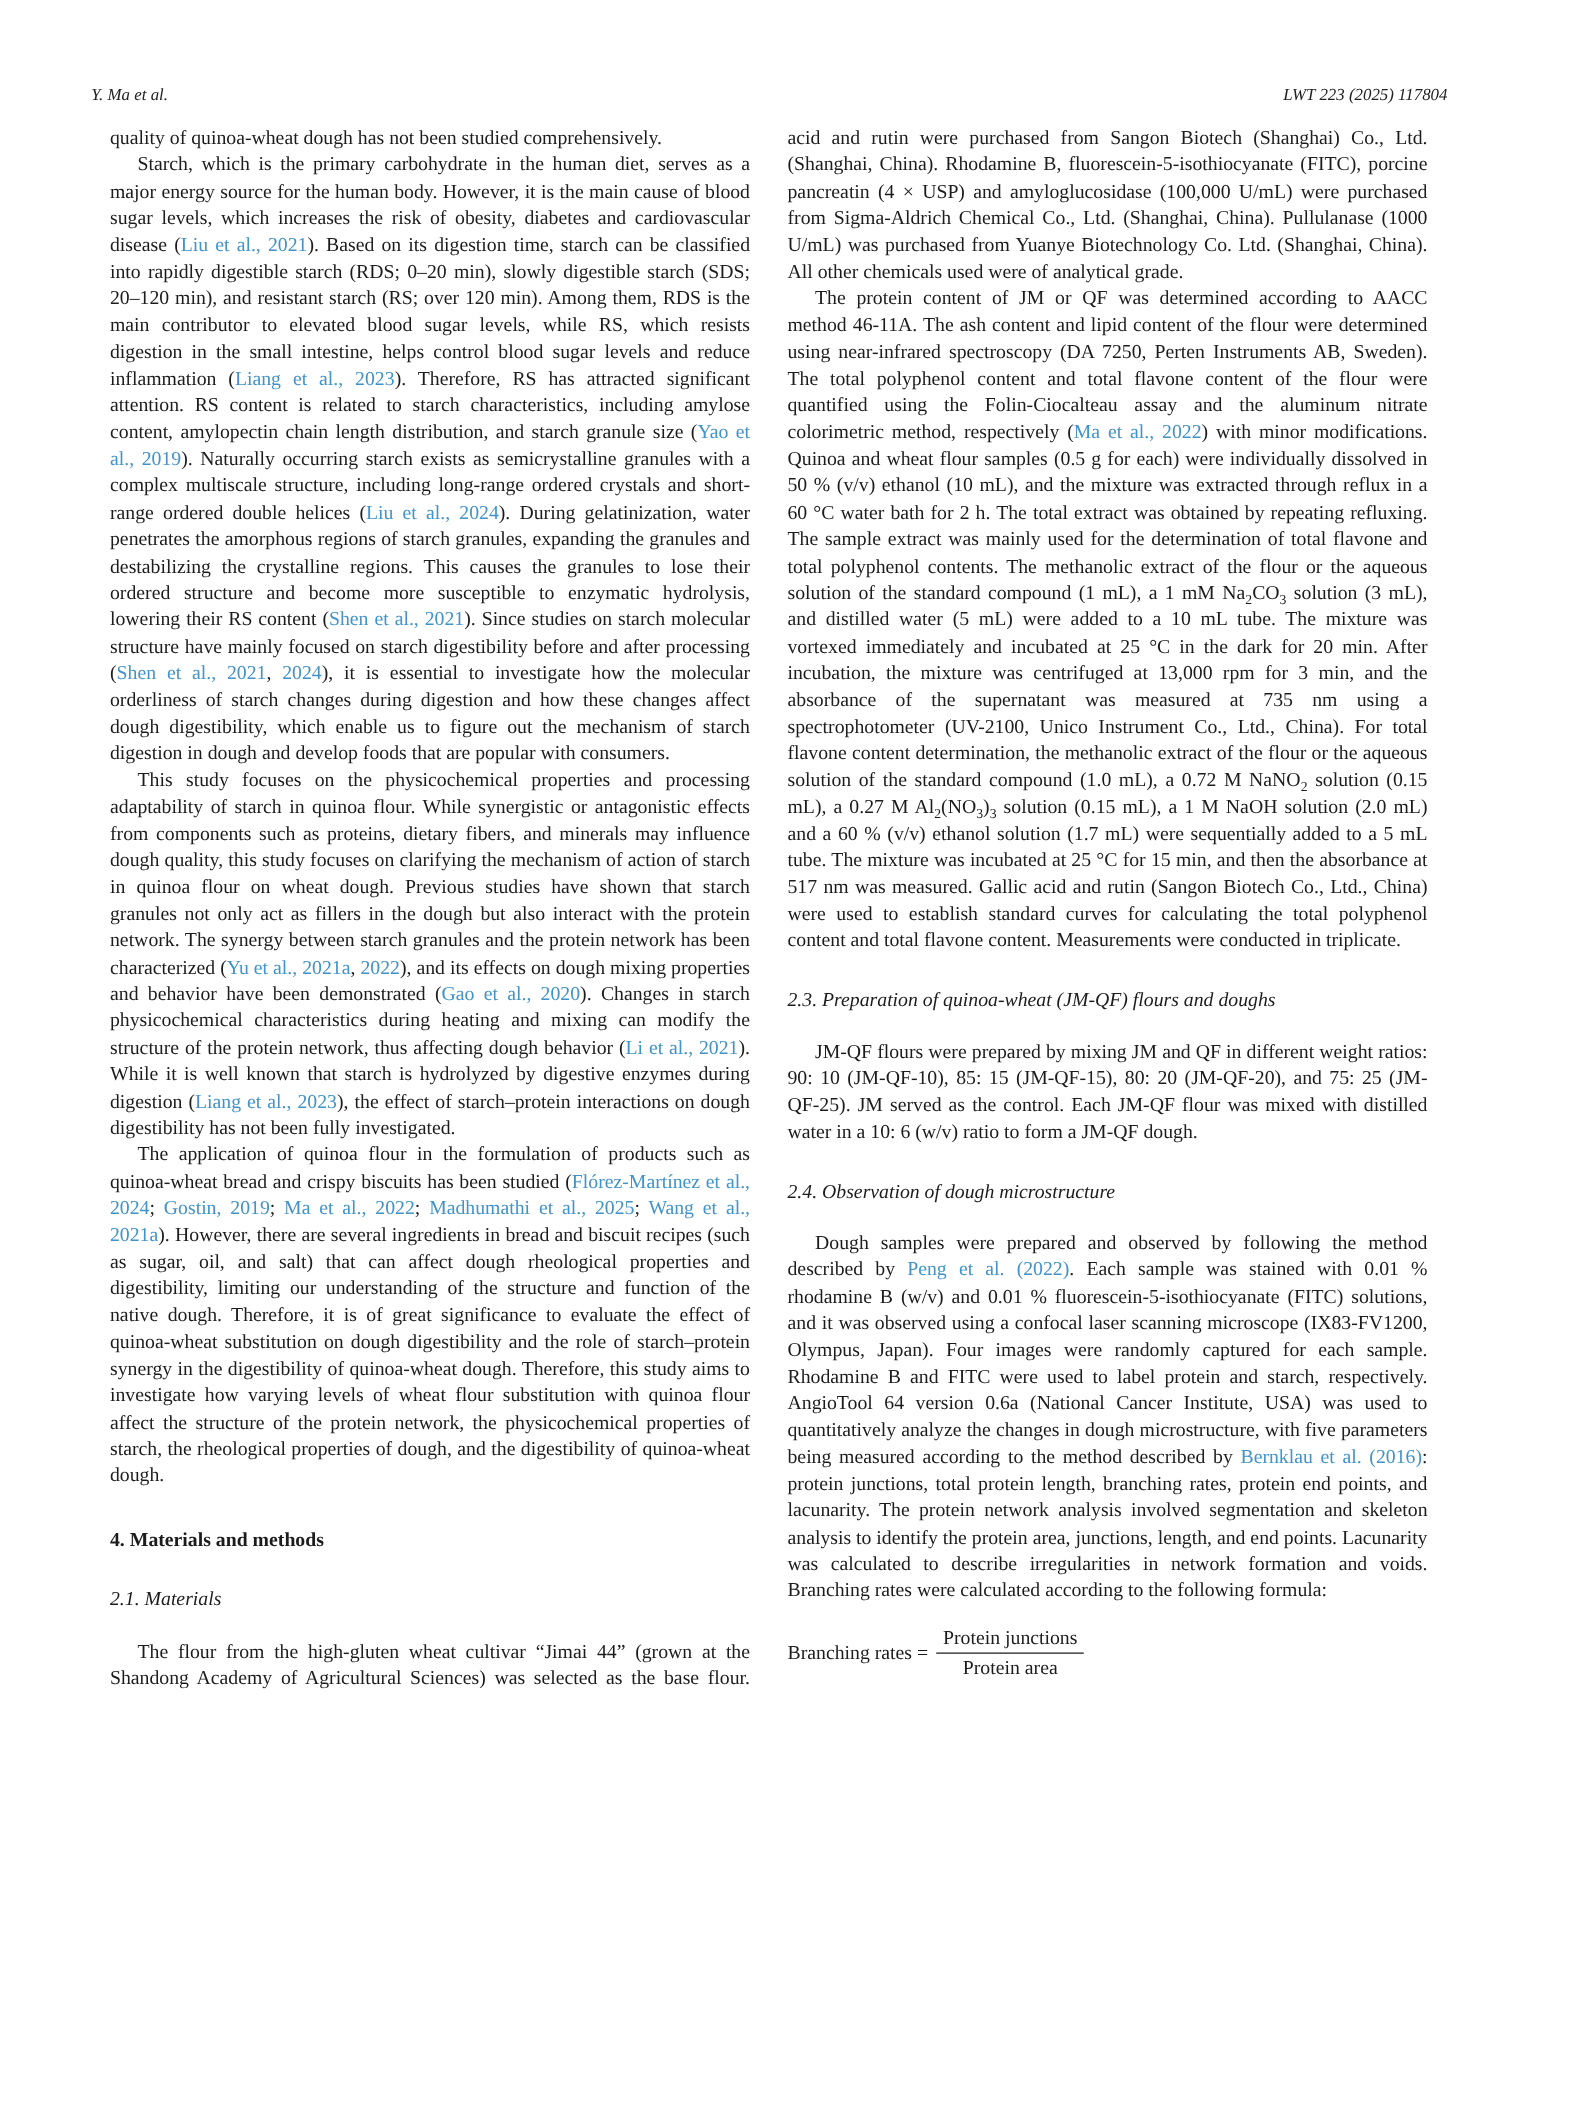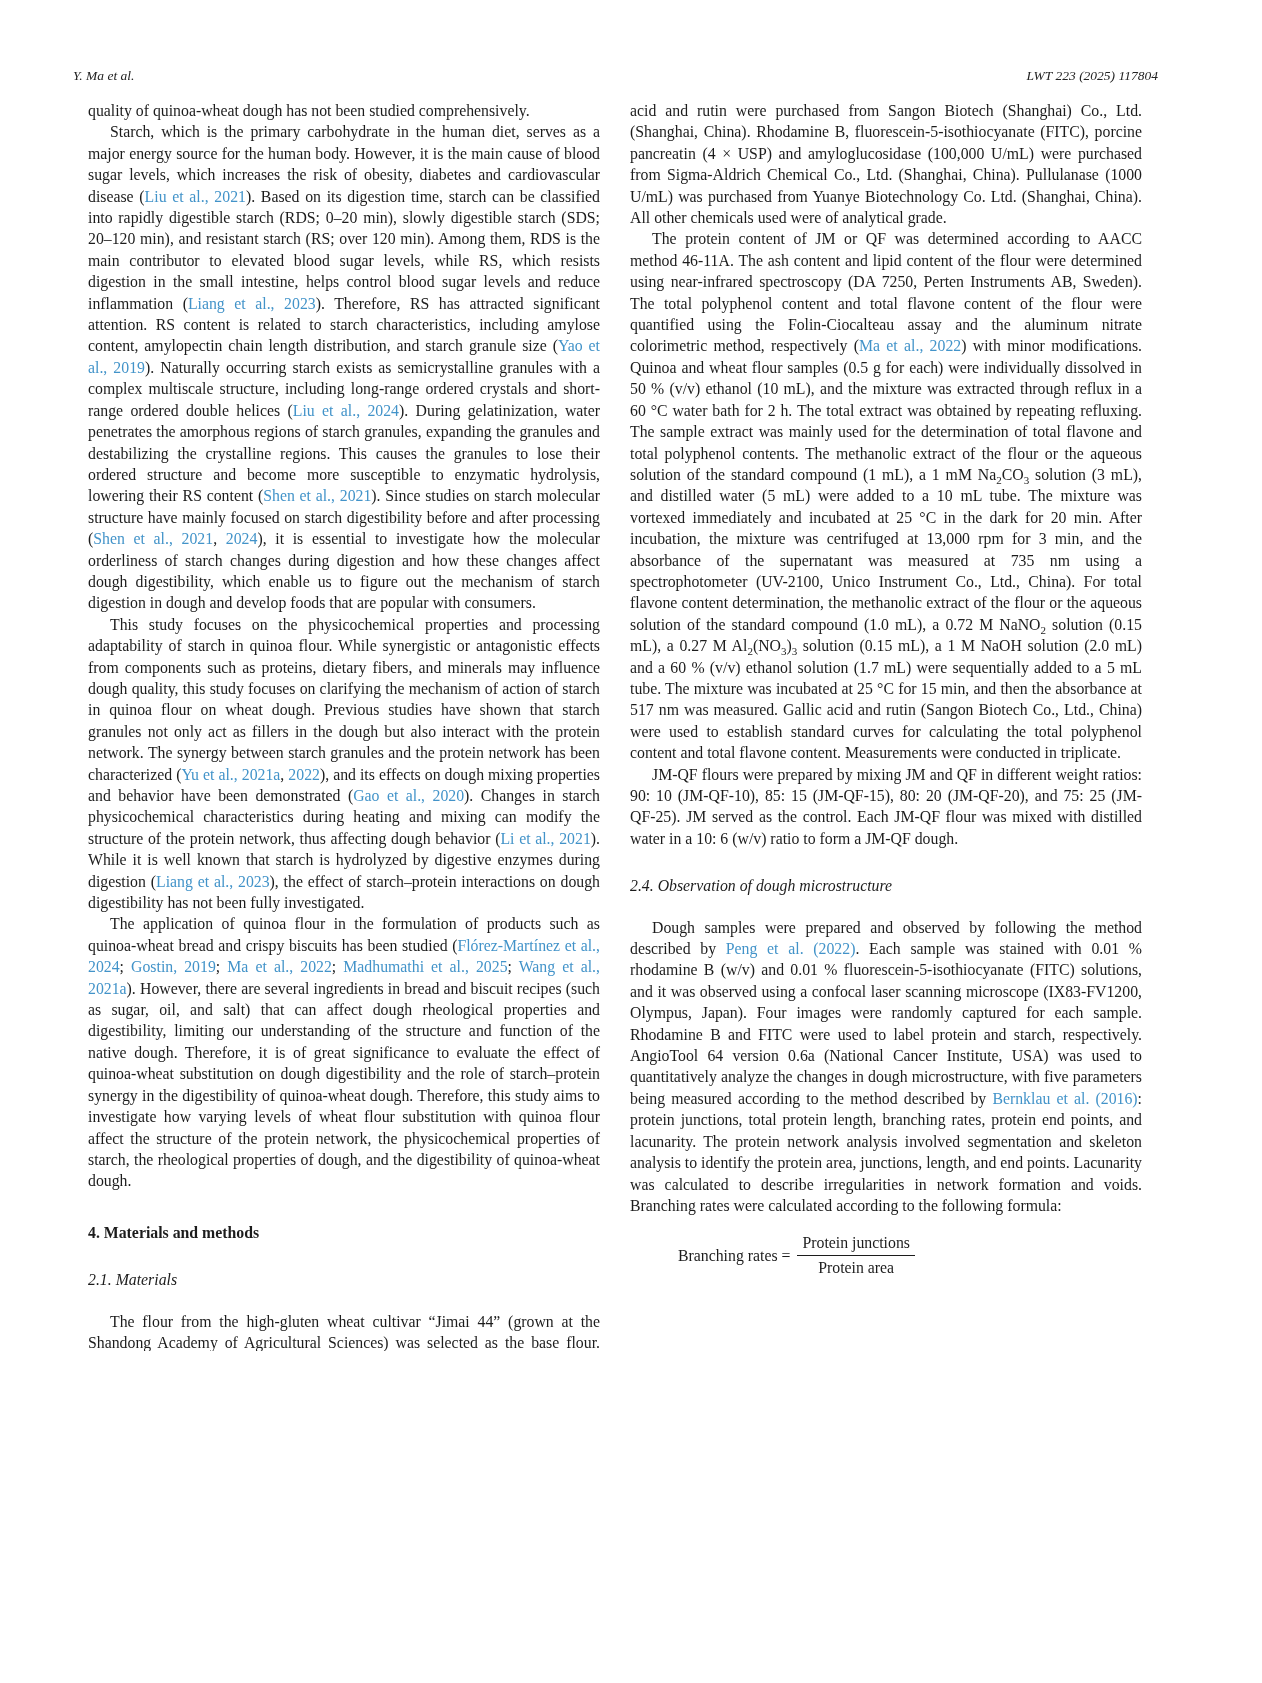--- a/index.html
+++ b/index.html
@@ -23,21 +23,21 @@
     text-align:justify;
   }
   .col-left{left:88px;}
   .col-right{left:630px;}
   .para{margin:0;text-indent:22px;}
   .para.noindent{text-indent:0;}
   .h1{font-weight:700;margin:30px 0 24px;text-align:left;text-indent:0;}
   .h2{font-style:italic;margin:26px 0 20px;text-align:left;text-indent:0;}
   .cite{color:var(--cite,#4293c9);cursor:pointer;}
   sub{font-size:11px;line-height:0;}
-  .formula{display:flex;align-items:center;margin-top:16px;text-align:left;margin-left:48px;}
+  .formula{display:flex;align-items:center;margin-top:16px;text-align:left;}
   .formula .lhs{margin-right:7px;white-space:nowrap;}
   .frac{display:inline-block;text-align:center;}
   .frac .num{display:block;padding:0 5px 1px;}
   .frac .den{display:block;border-top:1.2px solid #1c1c1c;padding:1px 5px 0;}
   .page-number{
     position:absolute;left:0;right:0;top:1597px;
     text-align:center;font-size:13.5px;color:#222;
   }
 </style>
 </head>
@@ -52,20 +52,21 @@
       <p class="para"><span>Starch, which is the primary carbohydrate in the human diet, serves as a major energy source for the human body. However, it is the main cause of blood sugar levels, which increases the risk of obesity, diabetes and cardiovascular disease (</span><span class="cite">Liu et al., 2021</span><span>). Based on its digestion time, starch can be classified into rapidly digestible starch (RDS; 0–20 min), slowly digestible starch (SDS; 20–120 min), and resistant starch (RS; over 120 min). Among them, RDS is the main contributor to elevated blood sugar levels, while RS, which resists digestion in the small intestine, helps control blood sugar levels and reduce inflammation (</span><span class="cite">Liang et al., 2023</span><span>). Therefore, RS has attracted significant attention. RS content is related to starch characteristics, including amylose content, amylopectin chain length distribution, and starch granule size (</span><span class="cite">Yao et al., 2019</span><span>). Naturally occurring starch exists as semicrystalline granules with a complex multiscale structure, including long-range ordered crystals and short-range ordered double helices (</span><span class="cite">Liu et al., 2024</span><span>). During gelatinization, water penetrates the amorphous regions of starch granules, expanding the granules and destabilizing the crystalline regions. This causes the granules to lose their ordered structure and become more susceptible to enzymatic hydrolysis, lowering their RS content (</span><span class="cite">Shen et al., 2021</span><span>). Since studies on starch molecular structure have mainly focused on starch digestibility before and after processing (</span><span class="cite">Shen et al., 2021</span><span>, </span><span class="cite">2024</span><span>), it is essential to investigate how the molecular orderliness of starch changes during digestion and how these changes affect dough digestibility, which enable us to figure out the mechanism of starch digestion in dough and develop foods that are popular with consumers.</span></p>
       <p class="para"><span>This study focuses on the physicochemical properties and processing adaptability of starch in quinoa flour. While synergistic or antagonistic effects from components such as proteins, dietary fibers, and minerals may influence dough quality, this study focuses on clarifying the mechanism of action of starch in quinoa flour on wheat dough. Previous studies have shown that starch granules not only act as fillers in the dough but also interact with the protein network. The synergy between starch granules and the protein network has been characterized (</span><span class="cite">Yu et al., 2021a</span><span>, </span><span class="cite">2022</span><span>), and its effects on dough mixing properties and behavior have been demonstrated (</span><span class="cite">Gao et al., 2020</span><span>). Changes in starch physicochemical characteristics during heating and mixing can modify the structure of the protein network, thus affecting dough behavior (</span><span class="cite">Li et al., 2021</span><span>). While it is well known that starch is hydrolyzed by digestive enzymes during digestion (</span><span class="cite">Liang et al., 2023</span><span>), the effect of starch–protein interactions on dough digestibility has not been fully investigated.</span></p>
       <p class="para"><span>The application of quinoa flour in the formulation of products such as quinoa-wheat bread and crispy biscuits has been studied (</span><span class="cite">Flórez-Martínez et al., 2024</span><span>; </span><span class="cite">Gostin, 2019</span><span>; </span><span class="cite">Ma et al., 2022</span><span>; </span><span class="cite">Madhumathi et al., 2025</span><span>; </span><span class="cite">Wang et al., 2021a</span><span>). However, there are several ingredients in bread and biscuit recipes (such as sugar, oil, and salt) that can affect dough rheological properties and digestibility, limiting our understanding of the structure and function of the native dough. Therefore, it is of great significance to evaluate the effect of quinoa-wheat substitution on dough digestibility and the role of starch–protein synergy in the digestibility of quinoa-wheat dough. Therefore, this study aims to investigate how varying levels of wheat flour substitution with quinoa flour affect the structure of the protein network, the physicochemical properties of starch, the rheological properties of dough, and the digestibility of quinoa-wheat dough.</span></p>
       <div class="h1">4. Materials and methods</div>
       <div class="h2">2.1. Materials</div>
       <p class="para"><span>The flour from the high-gluten wheat cultivar “Jimai 44” (grown at the Shandong Academy of Agricultural Sciences) was selected as the base flour. Quinoa flour was provided by Prof Kunlun Wu in Qinghai University. These wheat and quinoa flours were designated as JM and QF, respectively, and stored at 4 °C for subsequent experiments. Gallic</span></p>
     </div>
   <div class="col col-right">
       <p class="para noindent"><span>acid and rutin were purchased from Sangon Biotech (Shanghai) Co., Ltd. (Shanghai, China). Rhodamine B, fluorescein-5-isothiocyanate (FITC), porcine pancreatin (4 × USP) and amyloglucosidase (100,000 U/mL) were purchased from Sigma-Aldrich Chemical Co., Ltd. (Shanghai, China). Pullulanase (1000 U/mL) was purchased from Yuanye Biotechnology Co. Ltd. (Shanghai, China). All other chemicals used were of analytical grade.</span></p>
       <p class="para"><span>The protein content of JM or QF was determined according to AACC method 46-11A. The ash content and lipid content of the flour were determined using near-infrared spectroscopy (DA 7250, Perten Instruments AB, Sweden). The total polyphenol content and total flavone content of the flour were quantified using the Folin-Ciocalteau assay and the aluminum nitrate colorimetric method, respectively (</span><span class="cite">Ma et al., 2022</span><span>) with minor modifications. Quinoa and wheat flour samples (0.5 g for each) were individually dissolved in 50 % (v/v) ethanol (10 mL), and the mixture was extracted through reflux in a 60 °C water bath for 2 h. The total extract was obtained by repeating refluxing. The sample extract was mainly used for the determination of total flavone and total polyphenol contents. The methanolic extract of the flour or the aqueous solution of the standard compound (1 mL), a 1 mM Na</span><sub>2</sub><span>CO</span><sub>3</sub><span> solution (3 mL), and distilled water (5 mL) were added to a 10 mL tube. The mixture was vortexed immediately and incubated at 25 °C in the dark for 20 min. After incubation, the mixture was centrifuged at 13,000 rpm for 3 min, and the absorbance of the supernatant was measured at 735 nm using a spectrophotometer (UV-2100, Unico Instrument Co., Ltd., China). For total flavone content determination, the methanolic extract of the flour or the aqueous solution of the standard compound (1.0 mL), a 0.72 M NaNO</span><sub>2</sub><span> solution (0.15 mL), a 0.27 M Al</span><sub>2</sub><span>(NO</span><sub>3</sub><span>)</span><sub>3</sub><span> solution (0.15 mL), a 1 M NaOH solution (2.0 mL) and a 60 % (v/v) ethanol solution (1.7 mL) were sequentially added to a 5 mL tube. The mixture was incubated at 25 °C for 15 min, and then the absorbance at 517 nm was measured. Gallic acid and rutin (Sangon Biotech Co., Ltd., China) were used to establish standard curves for calculating the total polyphenol content and total flavone content. Measurements were conducted in triplicate.</span></p>
+      <div class="h2">2.3. Preparation of quinoa-wheat (JM-QF) flours and doughs</div>
       <p class="para"><span>JM-QF flours were prepared by mixing JM and QF in different weight ratios: 90: 10 (JM-QF-10), 85: 15 (JM-QF-15), 80: 20 (JM-QF-20), and 75: 25 (JM-QF-25). JM served as the control. Each JM-QF flour was mixed with distilled water in a 10: 6 (w/v) ratio to form a JM-QF dough.</span></p>
       <div class="h2">2.4. Observation of dough microstructure</div>
       <p class="para"><span>Dough samples were prepared and observed by following the method described by </span><span class="cite">Peng et al. (2022)</span><span>. Each sample was stained with 0.01 % rhodamine B (w/v) and 0.01 % fluorescein-5-isothiocyanate (FITC) solutions, and it was observed using a confocal laser scanning microscope (IX83-FV1200, Olympus, Japan). Four images were randomly captured for each sample. Rhodamine B and FITC were used to label protein and starch, respectively. AngioTool 64 version 0.6a (National Cancer Institute, USA) was used to quantitatively analyze the changes in dough microstructure, with five parameters being measured according to the method described by </span><span class="cite">Bernklau et al. (2016)</span><span>: protein junctions, total protein length, branching rates, protein end points, and lacunarity. The protein network analysis involved segmentation and skeleton analysis to identify the protein area, junctions, length, and end points. Lacunarity was calculated to describe irregularities in network formation and voids. Branching rates were calculated according to the following formula:</span></p>
       <div class="formula">
         <span class="lhs">Branching rates =</span>
         <span class="frac">
           <span class="num">Protein junctions</span>
           <span class="den">Protein area</span>
         </span>
       </div>

